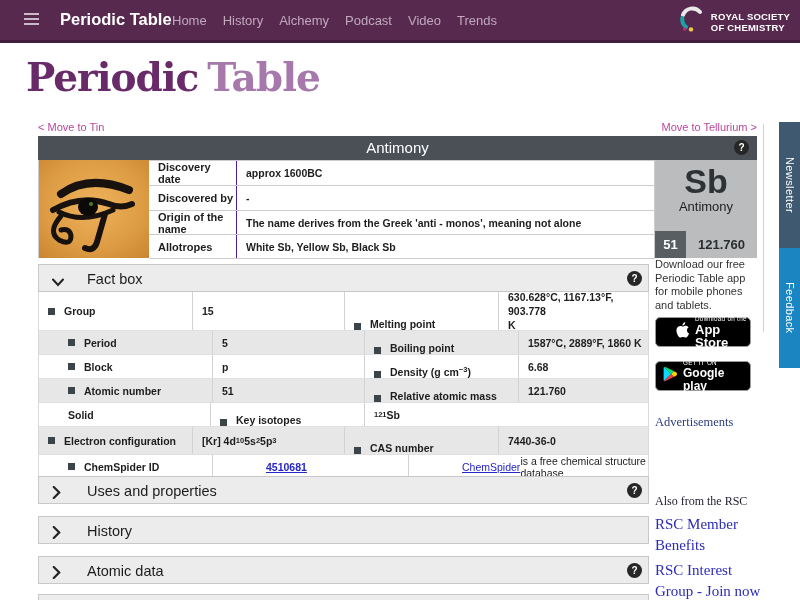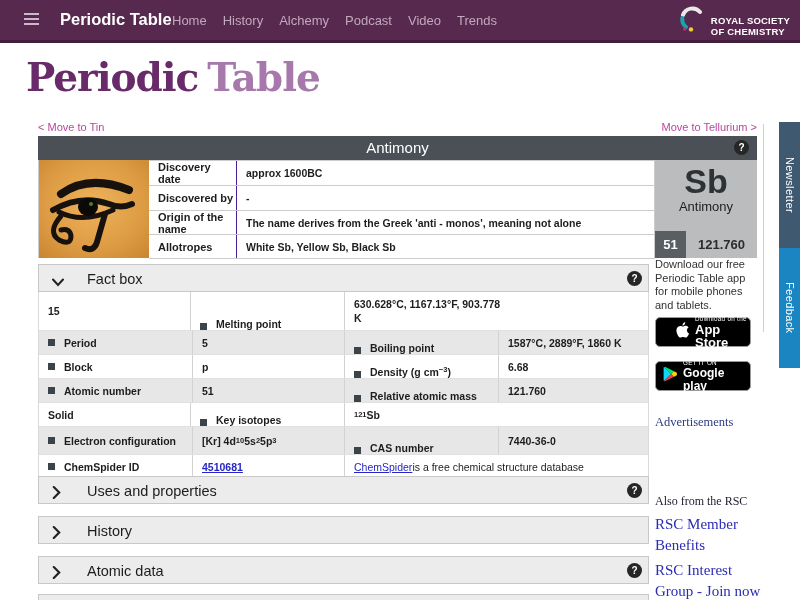--- a/index.html
+++ b/index.html
@@ -7,21 +7,21 @@
         font-family:"Liberation Sans",sans-serif;}
 
   
   .topnav{position:absolute;left:0;top:0;width:800px;height:40px;background:#57294f;
           border-bottom:3px solid #421f3c;box-sizing:content-box;}
   .hamburger{position:absolute;left:24px;top:13px;width:15px;height:12px;cursor:pointer;}
   .hamburger span{display:block;height:2px;background:#cdb7c8;margin-bottom:3px;}
   .brand{position:absolute;left:60px;top:10px;color:#fff;font-size:16.5px;font-weight:bold;}
   .navitems{position:absolute;left:172px;top:13px;display:flex;gap:16px;}
   .navitem{color:#c2a9bd;font-size:13px;cursor:pointer;}
-  .rsclogo{position:absolute;right:10px;top:6px;display:flex;align-items:flex-end;gap:6px;cursor:pointer;}
+  .rsclogo{position:absolute;right:10px;top:6px;display:flex;align-items:center;gap:6px;cursor:pointer;}
   .rsclogo .txt{color:#fff;font-size:9.5px;line-height:11px;font-weight:600;letter-spacing:.2px;}
   .rsclogo .txt b{font-weight:800;}
 
   
   .h1{position:absolute;left:26px;top:54px;font-family:"DejaVu Serif",serif;
       font-weight:700;font-size:39px;letter-spacing:-1px;}
   .h1 .w1{color:#682a68;} .h1 .w2{color:#a678ab;margin-left:9px;}
 
   
   .elemnav{position:absolute;left:38px;top:121px;width:719px;height:14px;}
@@ -62,22 +62,22 @@
   .secbar .chev{position:absolute;left:13px;top:8px;}
   .secbar .slabel{position:absolute;left:48px;top:6px;font-size:14.5px;color:#1c1c1c;}
   .secbar .help{position:absolute;right:6px;top:6px;}
   #factbar{top:264px;}
 
   .facttable{position:absolute;left:38px;top:292px;width:611px;border:1px solid #d9d9d9;
              border-top:none;box-sizing:border-box;background:#fff;}
   .fr{display:flex;align-items:stretch;}
   .fr.alt{background:#e7e7e7;}
   .fr{border-bottom:1px solid #e0e0e0;}
-  .fr:last-child{border-bottom:none;}
-  .r1{height:38px;} .r2,.r3,.r4,.r5,.r7{height:23px;} .r6{height:27px;}
+  .fr:last-child{border-bottom:none;gap:44px;}
+  .r1{height:38px;} .r2,.r3,.r4,.r5,.r7{height:23px;padding-left:20px;} .r6{height:27px;}
   .fc{display:flex;align-items:center;padding-left:9px;box-sizing:border-box;
       font-size:10.5px;font-weight:bold;color:#1d1d1d;}
   .fc.pre{white-space:pre-line;line-height:14px;}
   .c1{width:154px;border-right:1px solid #d2d2d2;}
   .c2{width:152px;border-right:1px solid #d2d2d2;}
   .c3{width:154px;border-right:1px solid #d2d2d2;align-items:flex-end;}
   .c4{flex:1;}
   .cspan{flex:1;font-weight:normal;}
   .blt{width:7px;height:7px;background:#3b4449;margin-right:9px;flex:0 0 7px;}
   sup{font-size:7.5px;line-height:0;}
@@ -214,20 +214,24 @@
       <svg width="12" height="9" viewBox="0 0 12 9">
           <path d="M1 1.5 L6 7 L11 1.5" fill="none" stroke="#222" stroke-width="2" stroke-linecap="round"></path>
         </svg>
     </span>
     <span class="slabel">Fact box</span>
     <span class="help">?</span>
   </div>
 
   <div class="facttable">
     <div class="fr r1">
+      <div class="fc c1">
+          <span class="blt"></span>
+          <span>Group</span>
+        </div>
       <div class="fc c2">15</div>
       <div class="fc c3">
           <span class="blt"></span>
           <span>Melting point</span>
         </div>
       <div class="fc c4 pre">630.628°C, 1167.13°F, 903.778
 K</div>
     </div>
     <div class="fr r2 alt">
       <div class="fc c1">

